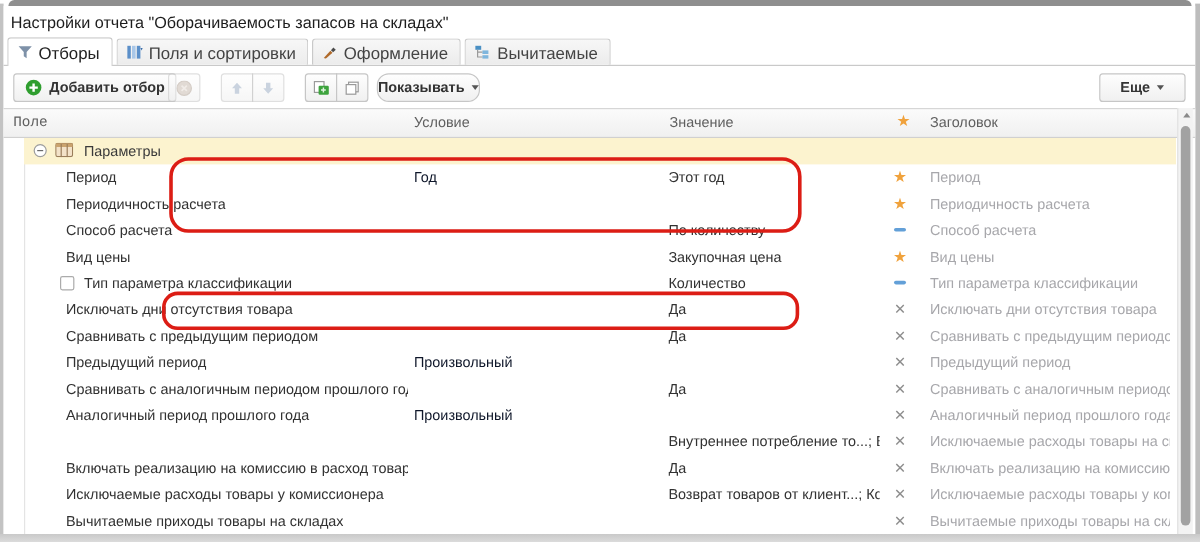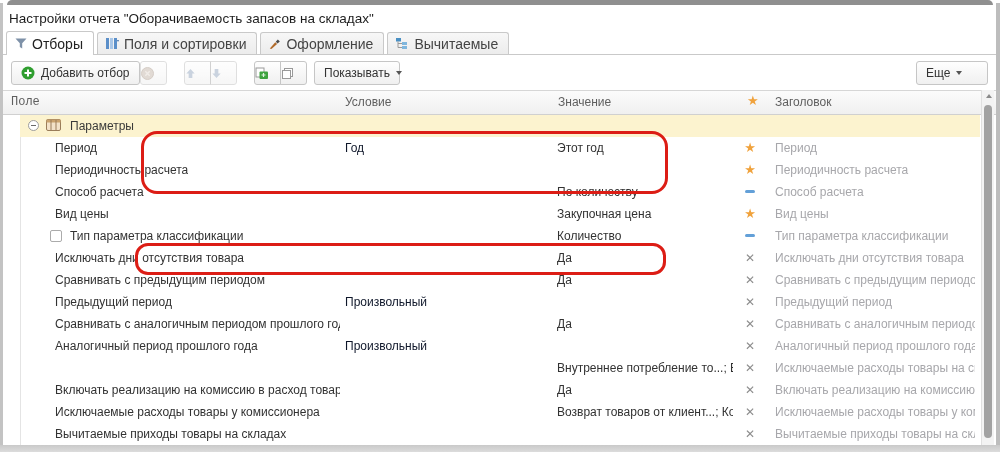--- a/index.html
+++ b/index.html
@@ -19,21 +19,21 @@
   .tab{display:flex;align-items:center;gap:5px;height:21px;padding:0 10px 0 8px;margin-right:3px;
        border:1px solid #c9c9c9;border-bottom:none;border-radius:3px 3px 0 0;
        background:linear-gradient(#f7f7f7,#ececec);font-size:14px;color:#444;white-space:nowrap;position:relative;}
   .tab.active{background:#fff;height:23px;margin-bottom:-1px;z-index:2;color:#222;}
   .tab svg{flex:0 0 auto;}
 
   
   .toolbar{position:absolute;left:0;top:51px;right:0;height:34px;}
   .btn{position:absolute;top:5px;height:24px;box-sizing:border-box;border:1px solid #c6c6c6;border-radius:3px;
        background:linear-gradient(#fefefe,#f0f0f0);font-size:12px;color:#333;
-       display:flex;align-items:center;justify-content:flex-start;gap:6px;padding:0 9px;white-space:nowrap;}
+       display:flex;align-items:center;justify-content:center;gap:6px;padding:0 9px;white-space:nowrap;font-weight:bold;}
   .btn.icon-only{padding:0;}
   .caret{display:inline-block;width:0;height:0;border-left:3.5px solid transparent;border-right:3.5px solid transparent;border-top:4px solid #555;}
   .disabled{opacity:.55;}
 
   
   .grid-header{position:absolute;left:0;right:0;top:85px;height:25px;box-sizing:border-box;
                background:linear-gradient(#fbfbfb,#f0f0f0);border-top:1px solid #d6d6d6;border-bottom:1px solid #d0d0d0;
                font-size:12px;color:#5f5f5f;}
   .grid-header span{position:absolute;top:4px;white-space:nowrap;}
   .tree-line{position:absolute;left:17px;top:110px;bottom:0;width:0;border-left:1px solid #e4e4e4;}
@@ -143,21 +143,21 @@
             <rect x="4.5" y="4.5" width="8.5" height="7.5" rx="1" fill="#3da33d"></rect>
             <path d="M6.5 8h4M8.5 6v4" stroke="#dff2df" stroke-width="1.2"></path>
           </svg>
       </div>
       <div class="btn icon-only" style="left:277px;width:27px;border-radius:0 3px 3px 0;">
         <svg width="13" height="13" viewBox="0 0 13 13">
             <rect x="3.5" y="1.5" width="8" height="8" fill="#fff" stroke="#9a9a9a"></rect>
             <rect x="1.5" y="3.5" width="8" height="8" fill="#fff" stroke="#9a9a9a"></rect>
           </svg>
       </div>
-      <div class="btn" style="left:311px;width:86px;">
+      <div class="btn" style="left:311px;width:86px;border-radius:10px;">
         <span>Показывать</span>
         <span class="caret"></span>
       </div>
       <div class="btn" style="right:8px;width:72px;">
         <span>Еще</span>
         <span class="caret"></span>
       </div>
     </div>
 
     <div class="grid-header">

